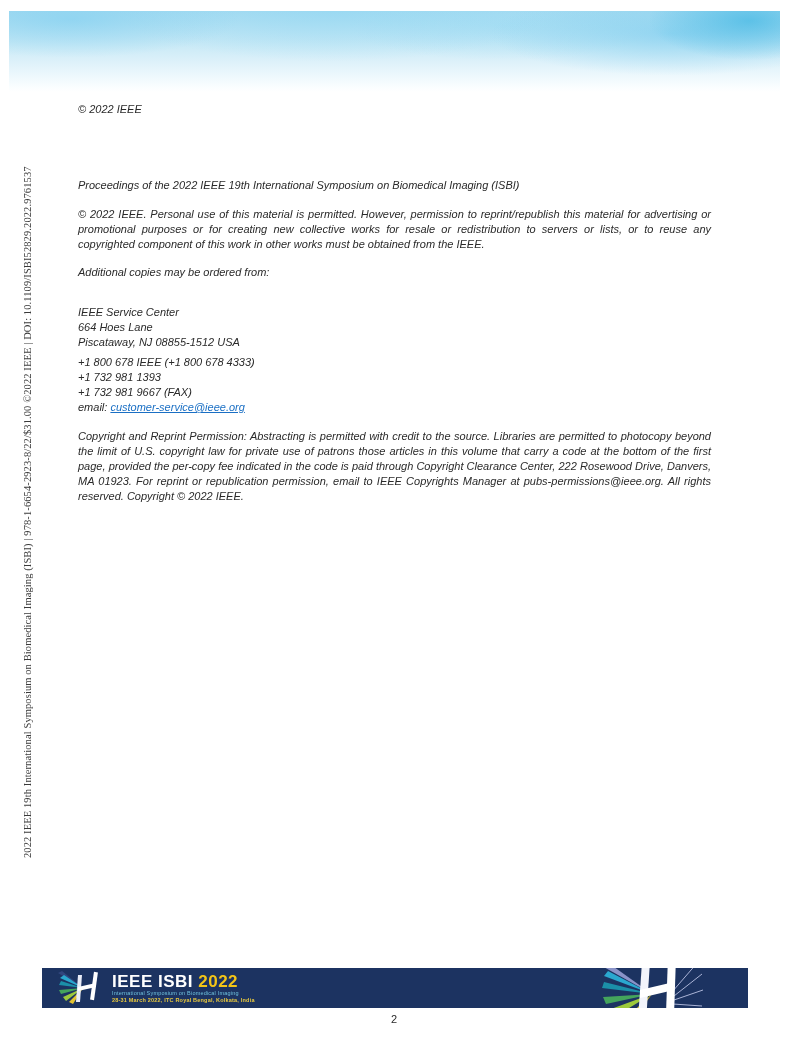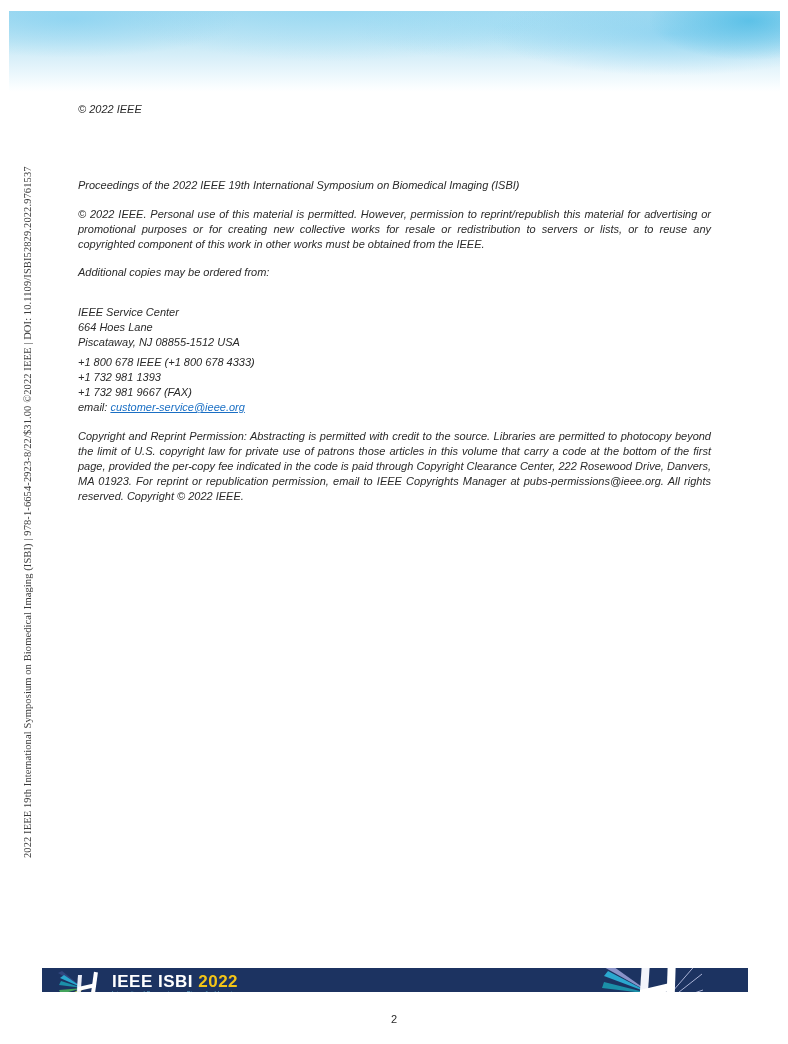--- a/index.html
+++ b/index.html
@@ -26,21 +26,21 @@
     white-space: nowrap; letter-spacing: 0.1px;
   }
 
   
   .block { position: absolute; left: 78px; width: 633px; font-size: 11px; line-height: 15px; font-style: italic; }
   .justified { text-align: justify; }
   a.email-link { color: #1a6fc4; text-decoration: underline; text-align: right; }
 
   
   .banner {
-    position: absolute; left: 42px; top: 968px; width: 706px; height: 24px;
+    position: absolute; left: 42px; top: 968px; width: 706px; height: 40px;
     background: #1c3361; overflow: hidden;
   }
   .banner-left { position: absolute; left: 14px; top: 2px; display: flex; align-items: center; }
   .banner-logo-small { width: 52px; height: 36px; }
   .banner-titles { margin-left: 4px; }
   .banner-title { font-size: 17px; font-weight: bold; letter-spacing: 0.5px; line-height: 17px; white-space: nowrap; }
   .banner-title .t-white { color: #ffffff; }
   .banner-title .t-year { color: #f3c517; }
   .banner-sub { font-size: 5.5px; color: #6fc0dd; line-height: 7px; white-space: nowrap; letter-spacing: 0.2px; }
   .banner-date { font-size: 5.5px; color: #e9c93f; font-weight: bold; line-height: 7px; white-space: nowrap; letter-spacing: 0.2px; }

